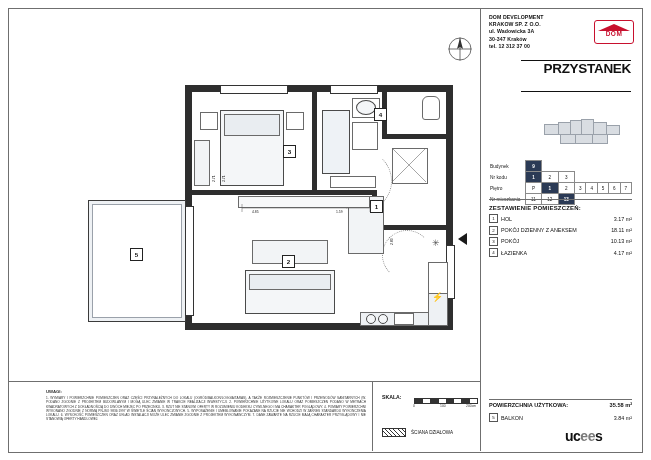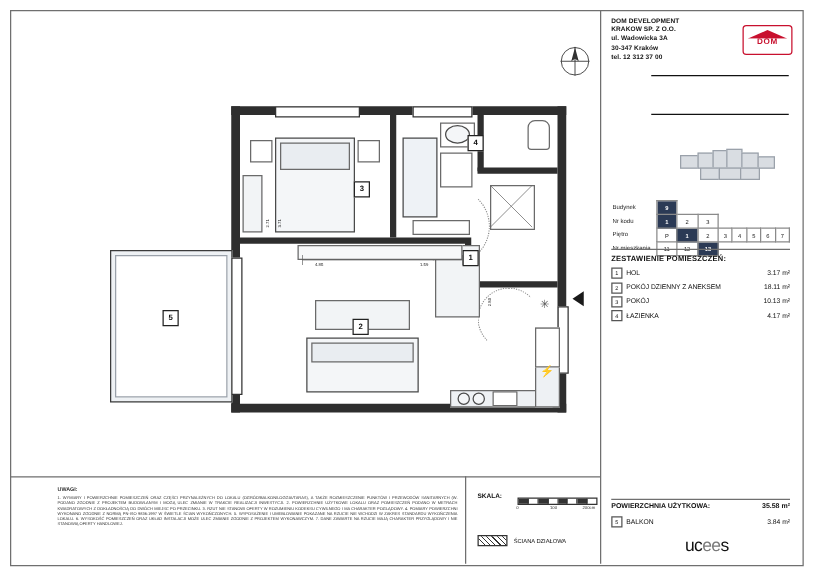--- a/index.html
+++ b/index.html
@@ -40,21 +40,21 @@
   .zest .sq{display:inline-block;width:7px;height:7px;line-height:7px;text-align:center;border:.6px solid #555;font-size:4.4px;background:#fff;}
   .zest td.nm{font-size:5.4px;}
   .zest td.ar{text-align:right;width:34px;font-size:5.4px;}
 
   .sum-line{position:absolute;left:489px;top:399px;width:143px;border-top:1px solid #6f6f6f;}
   .sum{position:absolute;left:489px;top:402px;width:143px;font-size:5.6px;font-weight:bold;color:#111;display:flex;justify-content:space-between;}
   .balk{position:absolute;left:489px;top:413px;width:143px;font-size:5.4px;color:#111;display:flex;justify-content:space-between;align-items:center;}
   .balk .lft{display:flex;align-items:center;gap:3px;}
   .balk .sq{display:inline-block;width:7px;height:7px;line-height:7px;text-align:center;border:.6px solid #555;font-size:4.4px;}
 
-  .ucees{position:absolute;left:548px;top:428px;font-size:14px;font-weight:normal;letter-spacing:-.5px;color:#111;}
+  .ucees{position:absolute;left:565px;top:428px;font-size:14px;font-weight:bold;letter-spacing:-.5px;color:#111;}
   .ucees .g{color:#7a7a7a;}
 
   
   .divline-h{position:absolute;left:8px;top:381px;width:472px;border-top:1px solid #6f6f6f;}
   .divline-v{position:absolute;left:372px;top:381px;height:70px;border-left:1px solid #6f6f6f;}
   .uwagi-t{position:absolute;left:46px;top:389px;font-size:4.3px;font-weight:bold;color:#333;}
   .uwagi{position:absolute;left:46px;top:396px;width:320px;font-size:3.2px;line-height:4.3px;color:#333;text-align:justify;}
 
   .skala{position:absolute;left:382px;top:394px;font-size:5.2px;font-weight:bold;color:#111;}
   .scalebar{position:absolute;left:414px;top:398px;width:62px;}
@@ -96,20 +96,21 @@
     <div>30-347 Kraków</div>
     <div>tel. 12 312 37 00</div>
   </div>
 
   <div class="dom-logo">
     <div class="roof"></div>
     <div class="word">DOM</div>
   </div>
 
   <div class="estate-logo">
+    <div class="l1">PRZYSTANEK</div>
   </div>
   <div style="position:absolute;left:521px;top:60px;width:110px;border-top:1.2px solid #111;"></div>
   <div style="position:absolute;left:521px;top:91px;width:110px;border-top:1.2px solid #111;"></div>
 
   <div class="mini-map">
     <div class="blk" style="left:4px;top:14px;width:13px;height:9px;"></div>
     <div class="blk" style="left:18px;top:12px;width:11px;height:11px;"></div>
     <div class="blk" style="left:30px;top:10px;width:10px;height:13px;"></div>
     <div class="blk" style="left:41px;top:9px;width:11px;height:14px;"></div>
     <div class="blk" style="left:53px;top:12px;width:12px;height:11px;"></div>

